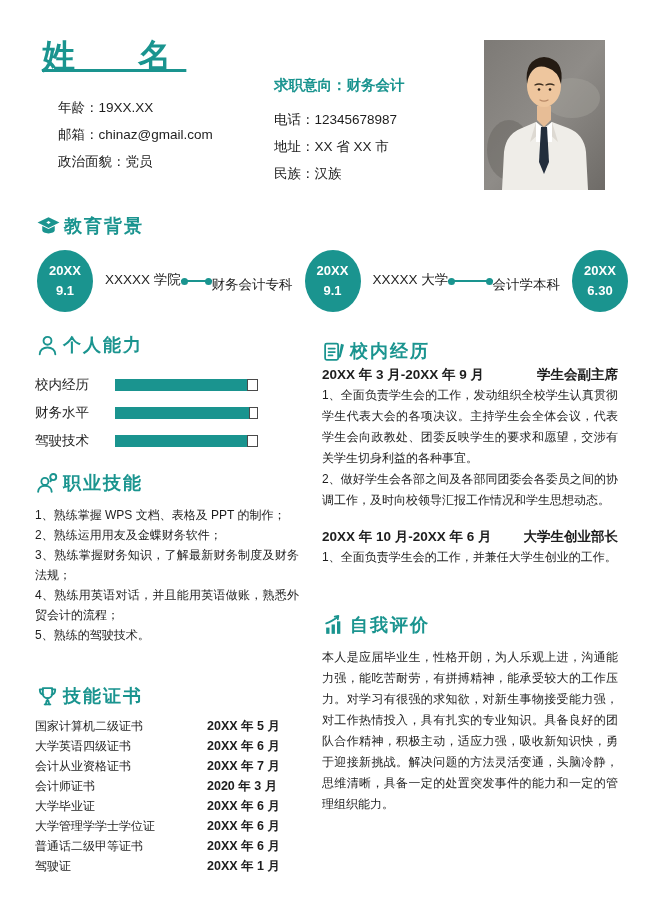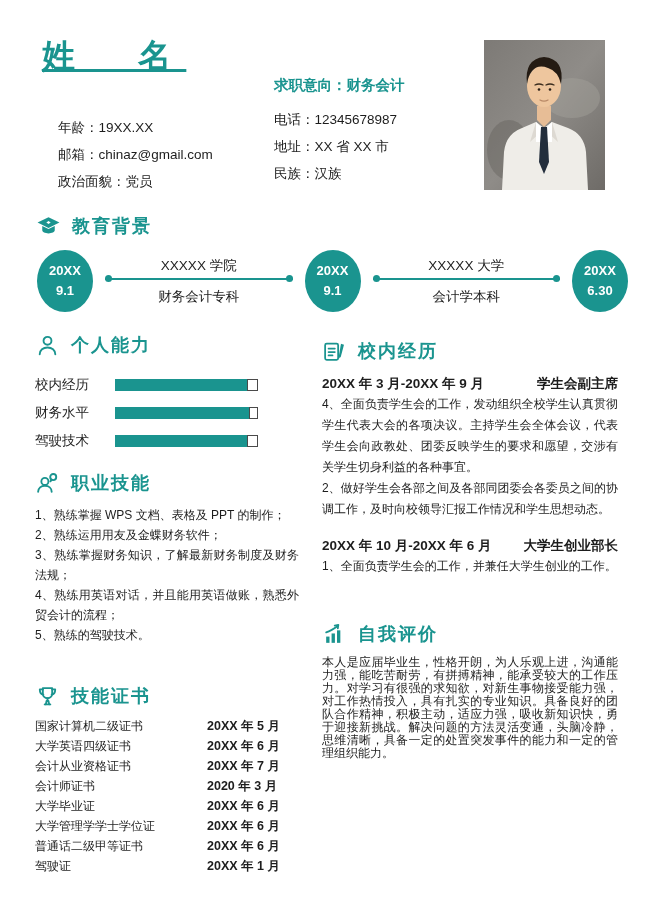--- a/index.html
+++ b/index.html
@@ -4,39 +4,39 @@
 <style>
   :root { --accent:#1A948F; --ink:#1d1d1d; }
   * { margin:0; padding:0; box-sizing:border-box; }
   html,body { background:#fff; }
   body { width:645px; height:912px; font-family:"Liberation Sans","DejaVu Sans",sans-serif; color:var(--ink); }
   .page { position:relative; width:645px; height:912px; overflow:hidden; background:#fff; }
 
   
   .name { position:absolute; left:42px; top:34px; font-size:33px; letter-spacing:15px; color:var(--accent); font-weight:700; white-space:pre;text-decoration:underline; }
   .job { position:absolute; left:274px; top:76px; font-size:14.5px; font-weight:700; color:var(--accent); }
-  .info-left  { position:absolute; left:58px;  top:114px; }
+  .info-left  { position:absolute; left:58px;  top:94px; }
   .info-right { position:absolute; left:274px; top:106px; }
   .info-row { height:27px; font-size:13.5px; display:flex; align-items:center; }
   .photo { position:absolute; left:484px; top:40px; width:121px; height:150px; overflow:hidden; }
 
   
-  .sec-head { display:flex; align-items:center; gap:11px; height:26px;font-family:Liberation Mono, monospace; }
+  .sec-head { display:flex; align-items:center; gap:3px; height:26px;font-family:Liberation Mono, monospace; }
   .sec-icon { width:25px; height:25px; display:flex; align-items:center; justify-content:center; }
   .sec-icon svg { width:100%; height:100%; }
   .sec-title { font-size:18px; color:var(--accent); font-weight:700; letter-spacing:2px; white-space:nowrap; }
 
   
   .edu { position:absolute; left:0; top:213px; width:645px; }
   .edu .sec-head { margin-left:36px; }
   .timeline { display:flex; align-items:center; margin:11px 17px 0 37px; }
   .tl-circle { width:56px; height:62px; border-radius:50%; background:var(--accent); color:#fff;
                display:flex; flex-direction:column; align-items:center; justify-content:center;
                font-size:13px; font-weight:700; line-height:1.55; flex-shrink:0; }
-  .tl-seg { flex:1; display:flex; flex-direction:column; align-items:center; padding:0 12px; }
+  .tl-seg { flex:1; display:flex; flex-direction:row; align-items:center; padding:0 12px; }
   .tl-school { font-size:13.5px; margin-bottom:3px; white-space:nowrap; }
   .tl-line { position:relative; width:100%; height:2px; background:var(--accent); }
   .tl-line::before,.tl-line::after { content:""; position:absolute; top:-2.5px; width:7px; height:7px; border-radius:50%; background:var(--accent); }
   .tl-line::before { left:0; } .tl-line::after { right:0; }
   .tl-major { font-size:13.5px; margin-top:8px; white-space:nowrap; }
 
   
   .col-left  { position:absolute; left:35px;  top:332px; width:264px; }
   .col-right { position:absolute; left:322px; top:338px; width:296px; }
 
@@ -54,28 +54,28 @@
   .skill-line { font-size:12px; line-height:20px; text-align:justify; }
 
   
   .certs-head { margin-top:38px; }
   .cert-list { margin-top:7px; }
   .cert-row { display:flex; align-items:center; height:20px; }
   .cert-name { width:172px; font-size:12px; }
   .cert-date { font-size:12.5px; font-weight:700; }
 
   
-  .campus-entries { margin-top:9px; }
+  .campus-entries { }
   .entry-head { display:flex; justify-content:space-between; align-items:center; height:21px; font-size:13.5px; font-weight:700; }
   .detail { font-size:12px; line-height:21px; text-align:justify; }
   .entry + .entry { margin-top:15px; }
 
   
   .eval-head { margin-top:44px;text-align:right; }
-  .eval-text { margin-top:9px; font-size:12px; line-height:13px; text-align:justify; }
+  .eval-text { margin-top:9px; font-size:12px; line-height:21px; text-align:justify; }
 </style>
 </head>
 <body>
 
 <div class="page">
 
   <h1 class="name">姓  名</h1>
 
   <div class="job"><span>求职意向：</span><span>财务会计</span></div>
 
@@ -289,21 +289,21 @@
       </span>
       <h2 class="sec-title">校内经历</h2>
     </div>
 
     <div class="campus-entries">
       <div class="entry">
         <div class="entry-head">
           <span class="period">20XX 年 3 月-20XX 年 9 月</span>
           <span class="role">学生会副主席</span>
         </div>
-        <p class="detail">4、全面负责学生会的工作，发动组织全校学生认真贯彻学生代表大会的各项决议。主持学生会全体会议，代表学生会向政教处、团委反映学生的要求和愿望，交涉有关学生切身利益的各种事宜。</p>
+        <p class="detail">1、全面负责学生会的工作，发动组织全校学生认真贯彻学生代表大会的各项决议。主持学生会全体会议，代表学生会向政教处、团委反映学生的要求和愿望，交涉有关学生切身利益的各种事宜。</p>
         <p class="detail">2、做好学生会各部之间及各部同团委会各委员之间的协调工作，及时向校领导汇报工作情况和学生思想动态。</p>
       </div>
       <div class="entry">
         <div class="entry-head">
           <span class="period">20XX 年 10 月-20XX 年 6 月</span>
           <span class="role">大学生创业部长</span>
         </div>
         <p class="detail">1、全面负责学生会的工作，并兼任大学生创业的工作。</p>
       </div>
     </div>

